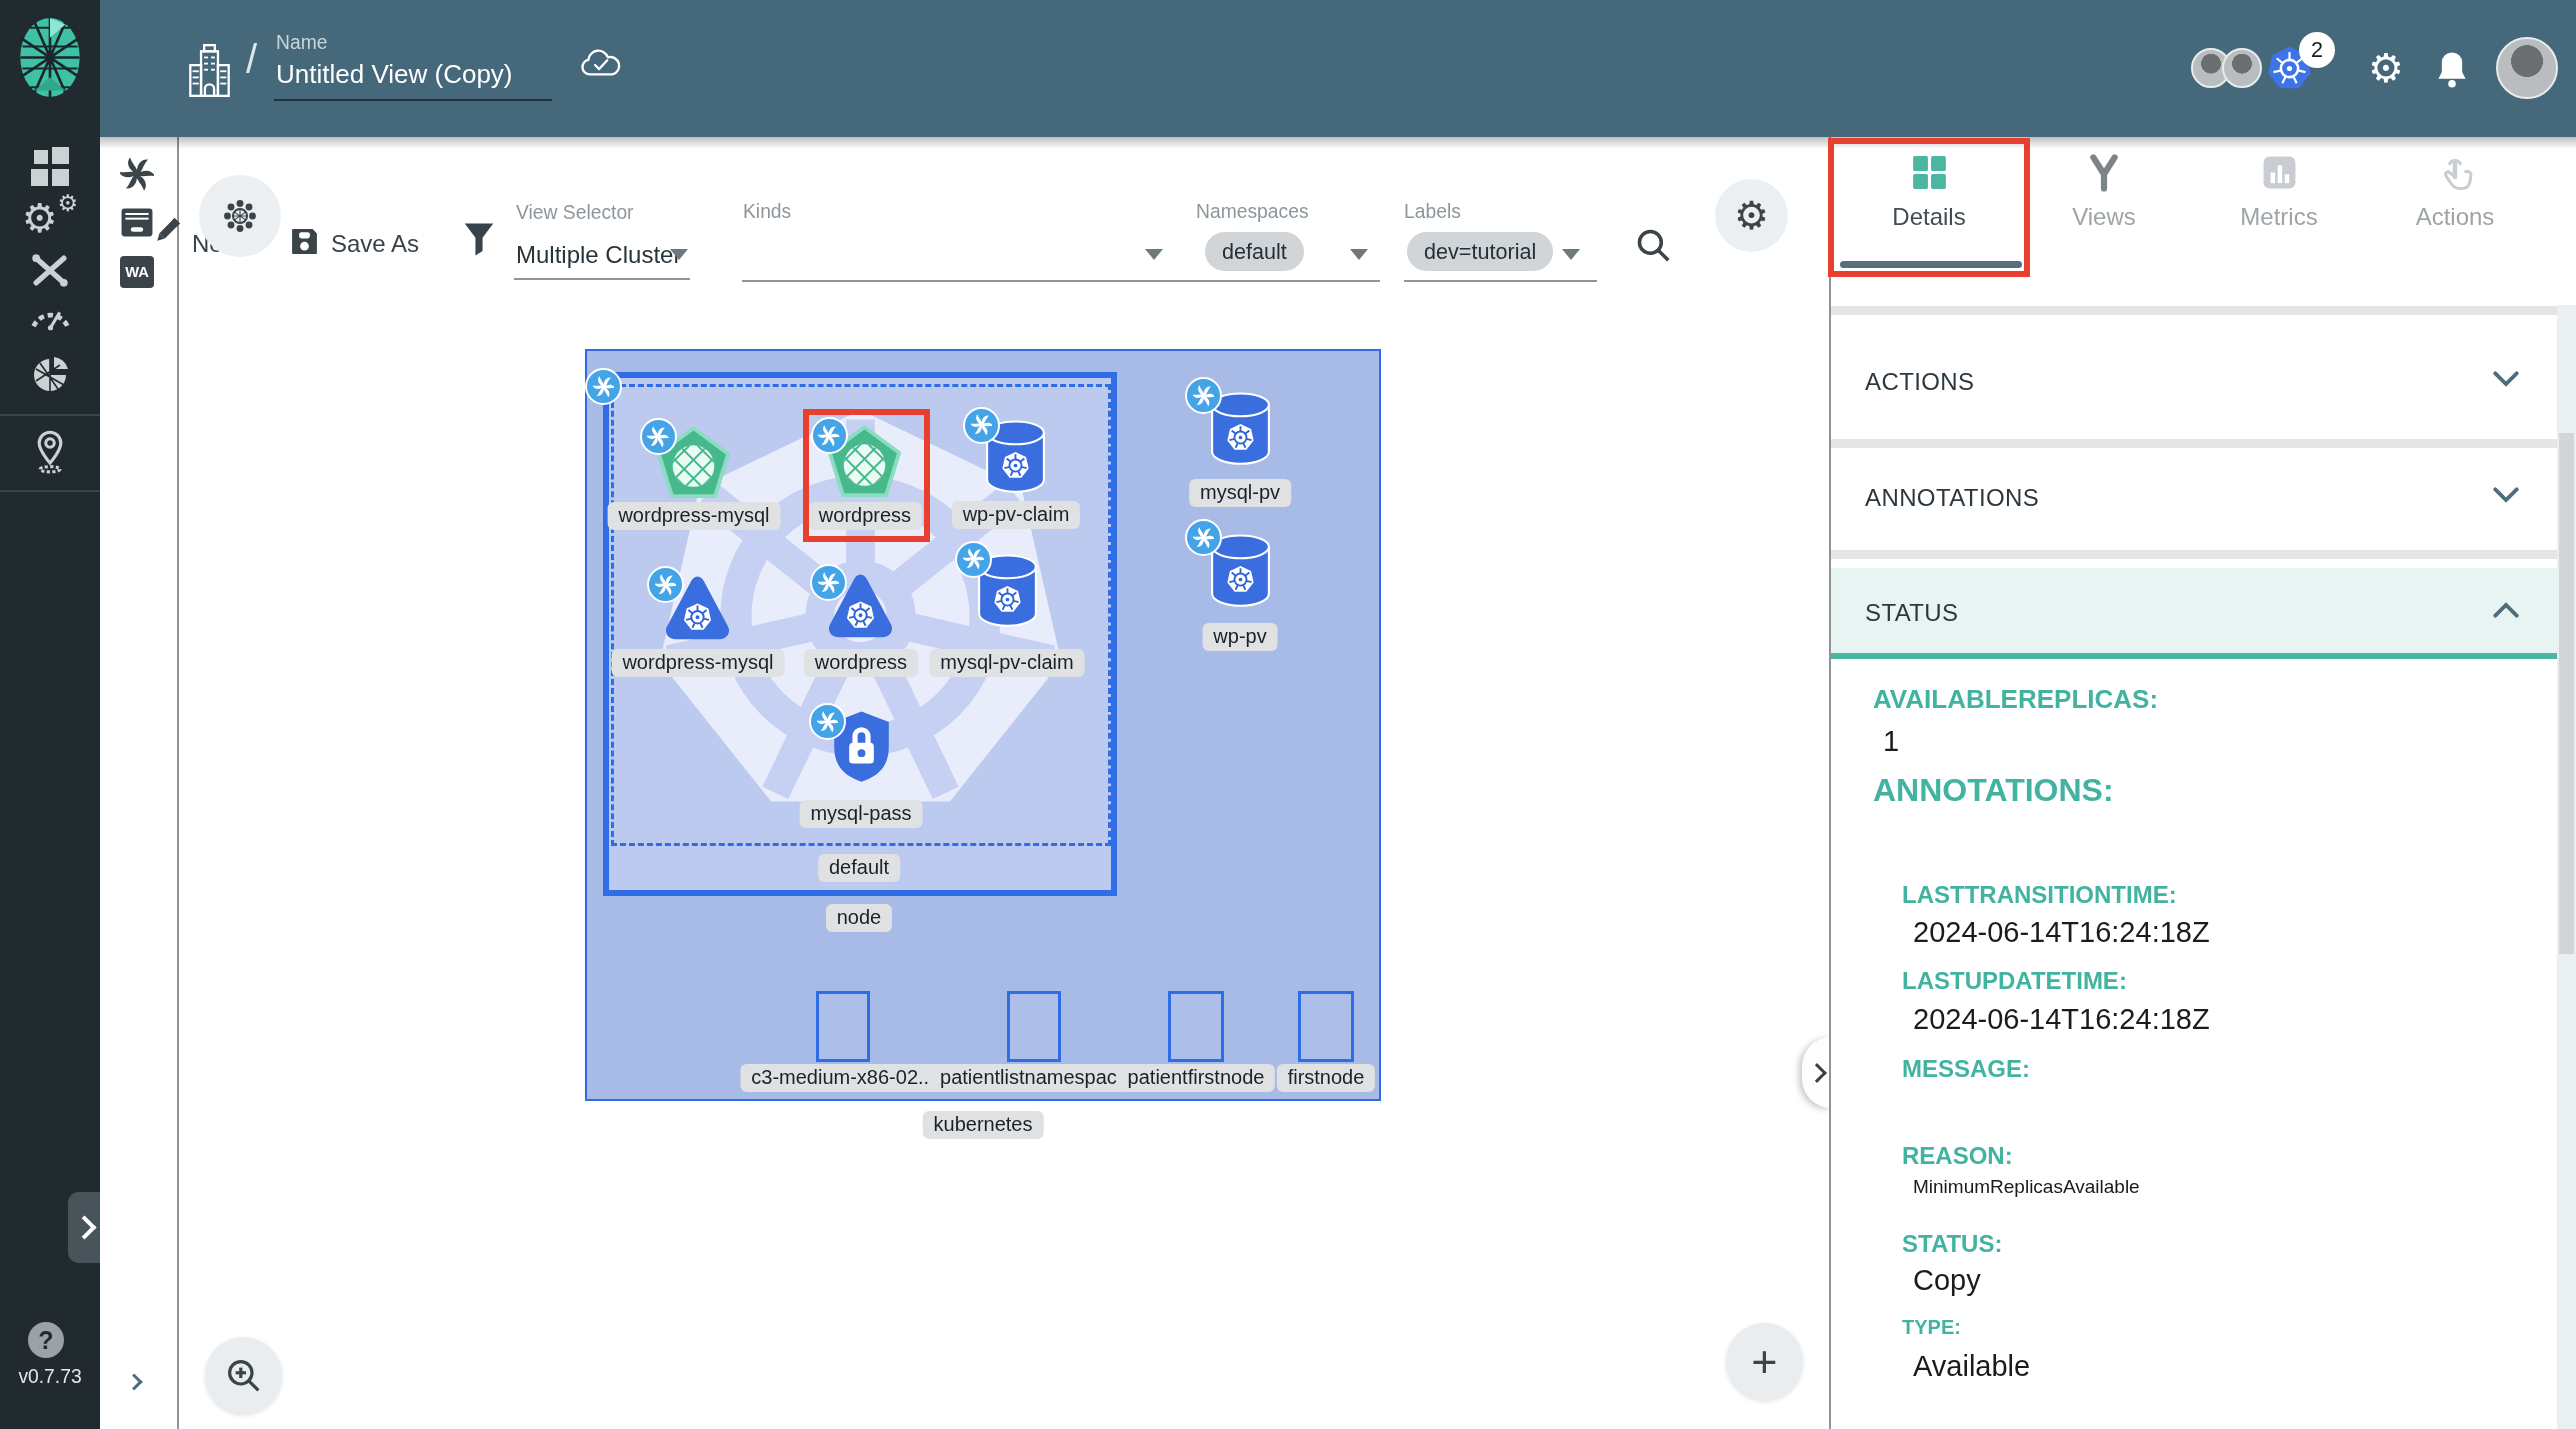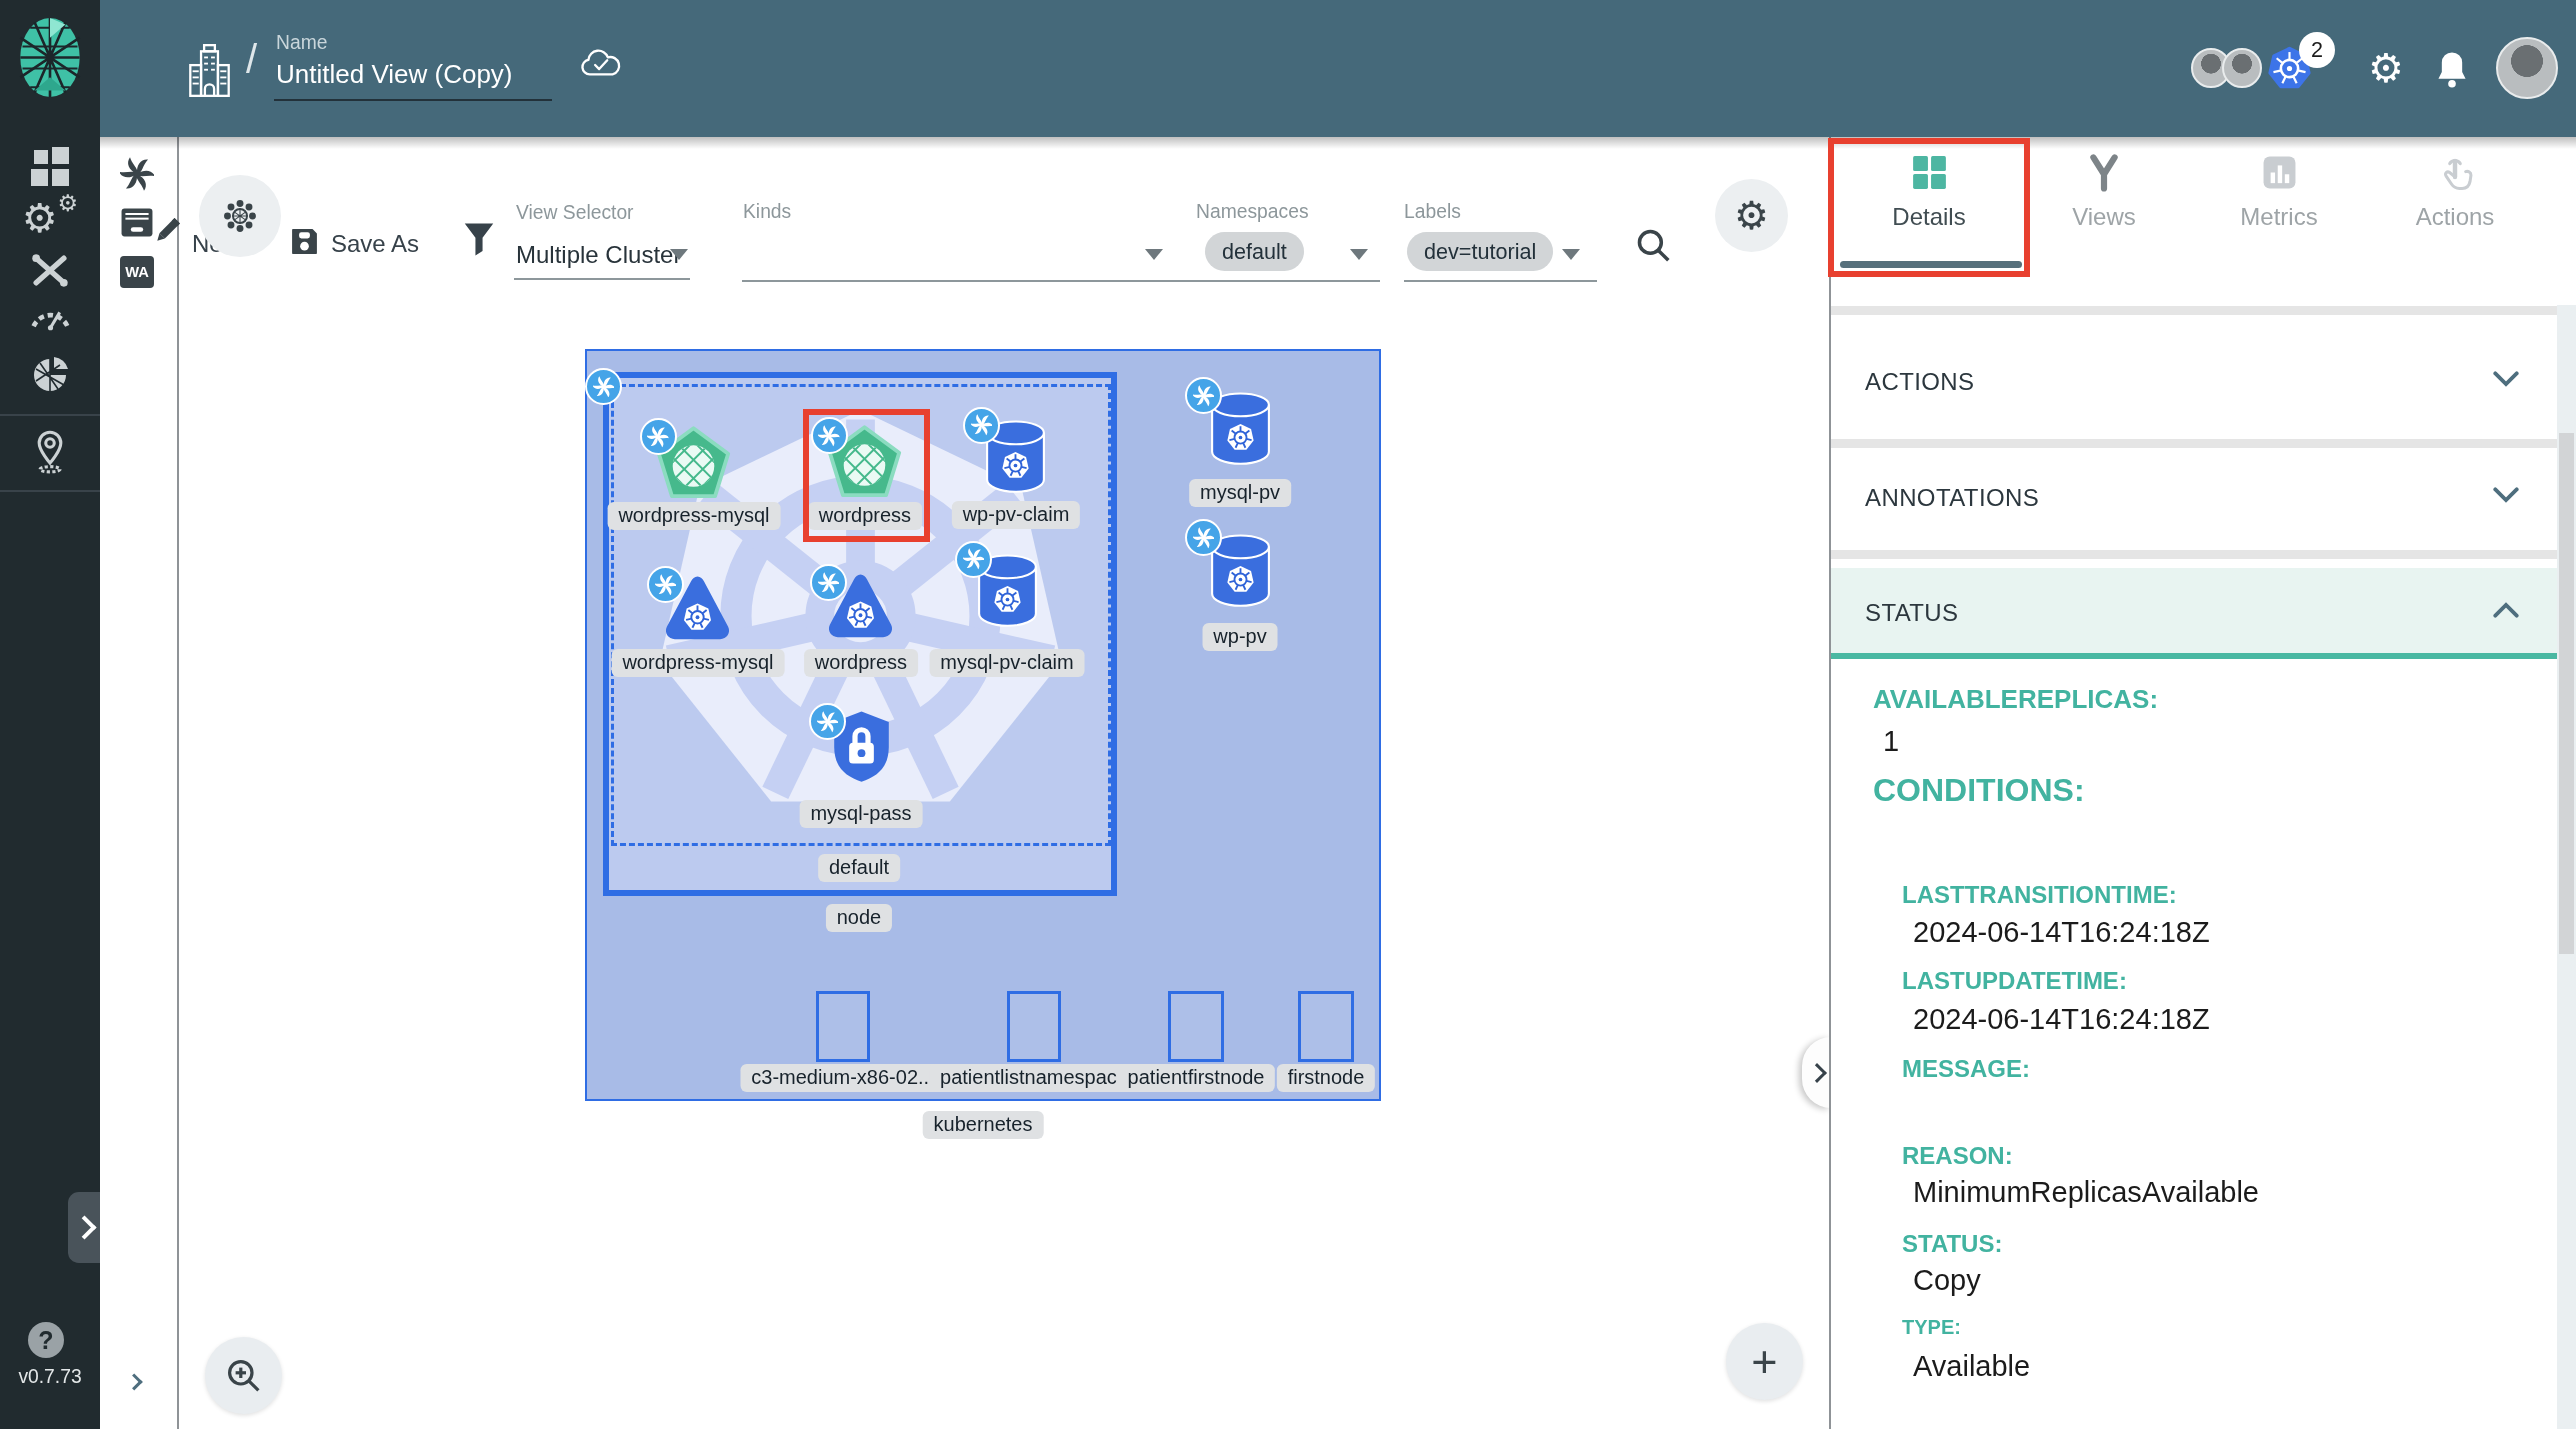--- a/index.html
+++ b/index.html
@@ -649,32 +649,32 @@
   <div class="acc-title" style="left:1865px; top:599px">STATUS</div>
   <div class="acc-chev" style="left:2493px; top:601px">
     <svg width="26" height="17" viewBox="0 0 34 22" fill="none" stroke="#4e6e7e" stroke-width="5" stroke-linecap="round">
         <path d="M3 19 L17 5 L31 19"></path>
       </svg>
   </div>
   <div id="status-band-border"></div>
 
   <div class="st-key" style="left:1873px; top:684px; font-size:26px">AVAILABLEREPLICAS:</div>
   <div class="st-val" style="left:1883px; top:725px; font-size:29px">1</div>
-  <div class="st-key" style="left:1873px; top:772px; font-size:32px">CONDITIONS:</div>
+  <div class="st-key" style="left:1873px; top:772px; font-size:32px">ANNOTATIONS:</div>
 
   <div class="st-key" style="left:1902px; top:881px; font-size:24px">LASTTRANSITIONTIME:</div>
   <div class="st-val" style="left:1913px; top:916px; font-size:29px">2024-06-14T16:24:18Z</div>
 
   <div class="st-key" style="left:1902px; top:967px; font-size:24px">LASTUPDATETIME:</div>
   <div class="st-val" style="left:1913px; top:1003px; font-size:29px">2024-06-14T16:24:18Z</div>
 
   <div class="st-key" style="left:1902px; top:1055px; font-size:24px">MESSAGE:</div>
 
   <div class="st-key" style="left:1902px; top:1142px; font-size:24px">REASON:</div>
-  <div class="st-val" style="left:1913px; top:1176px; font-size:29px">MinimumReplicasAvailable</div>
+  <div class="st-val" style="left:1913px; top:1176px; font-size:19px">MinimumReplicasAvailable</div>
 
   <div class="st-key" style="left:1902px; top:1230px; font-size:24px">STATUS:</div>
   <div class="st-val" style="left:1913px; top:1264px; font-size:29px">Copy</div>
 
   <div class="st-key" style="left:1902px; top:1316px; font-size:20px">TYPE:</div>
   <div class="st-val" style="left:1913px; top:1350px; font-size:29px">Available</div>
 
   <div id="scroll-track"></div>
   <div id="scroll-thumb"></div>
 

